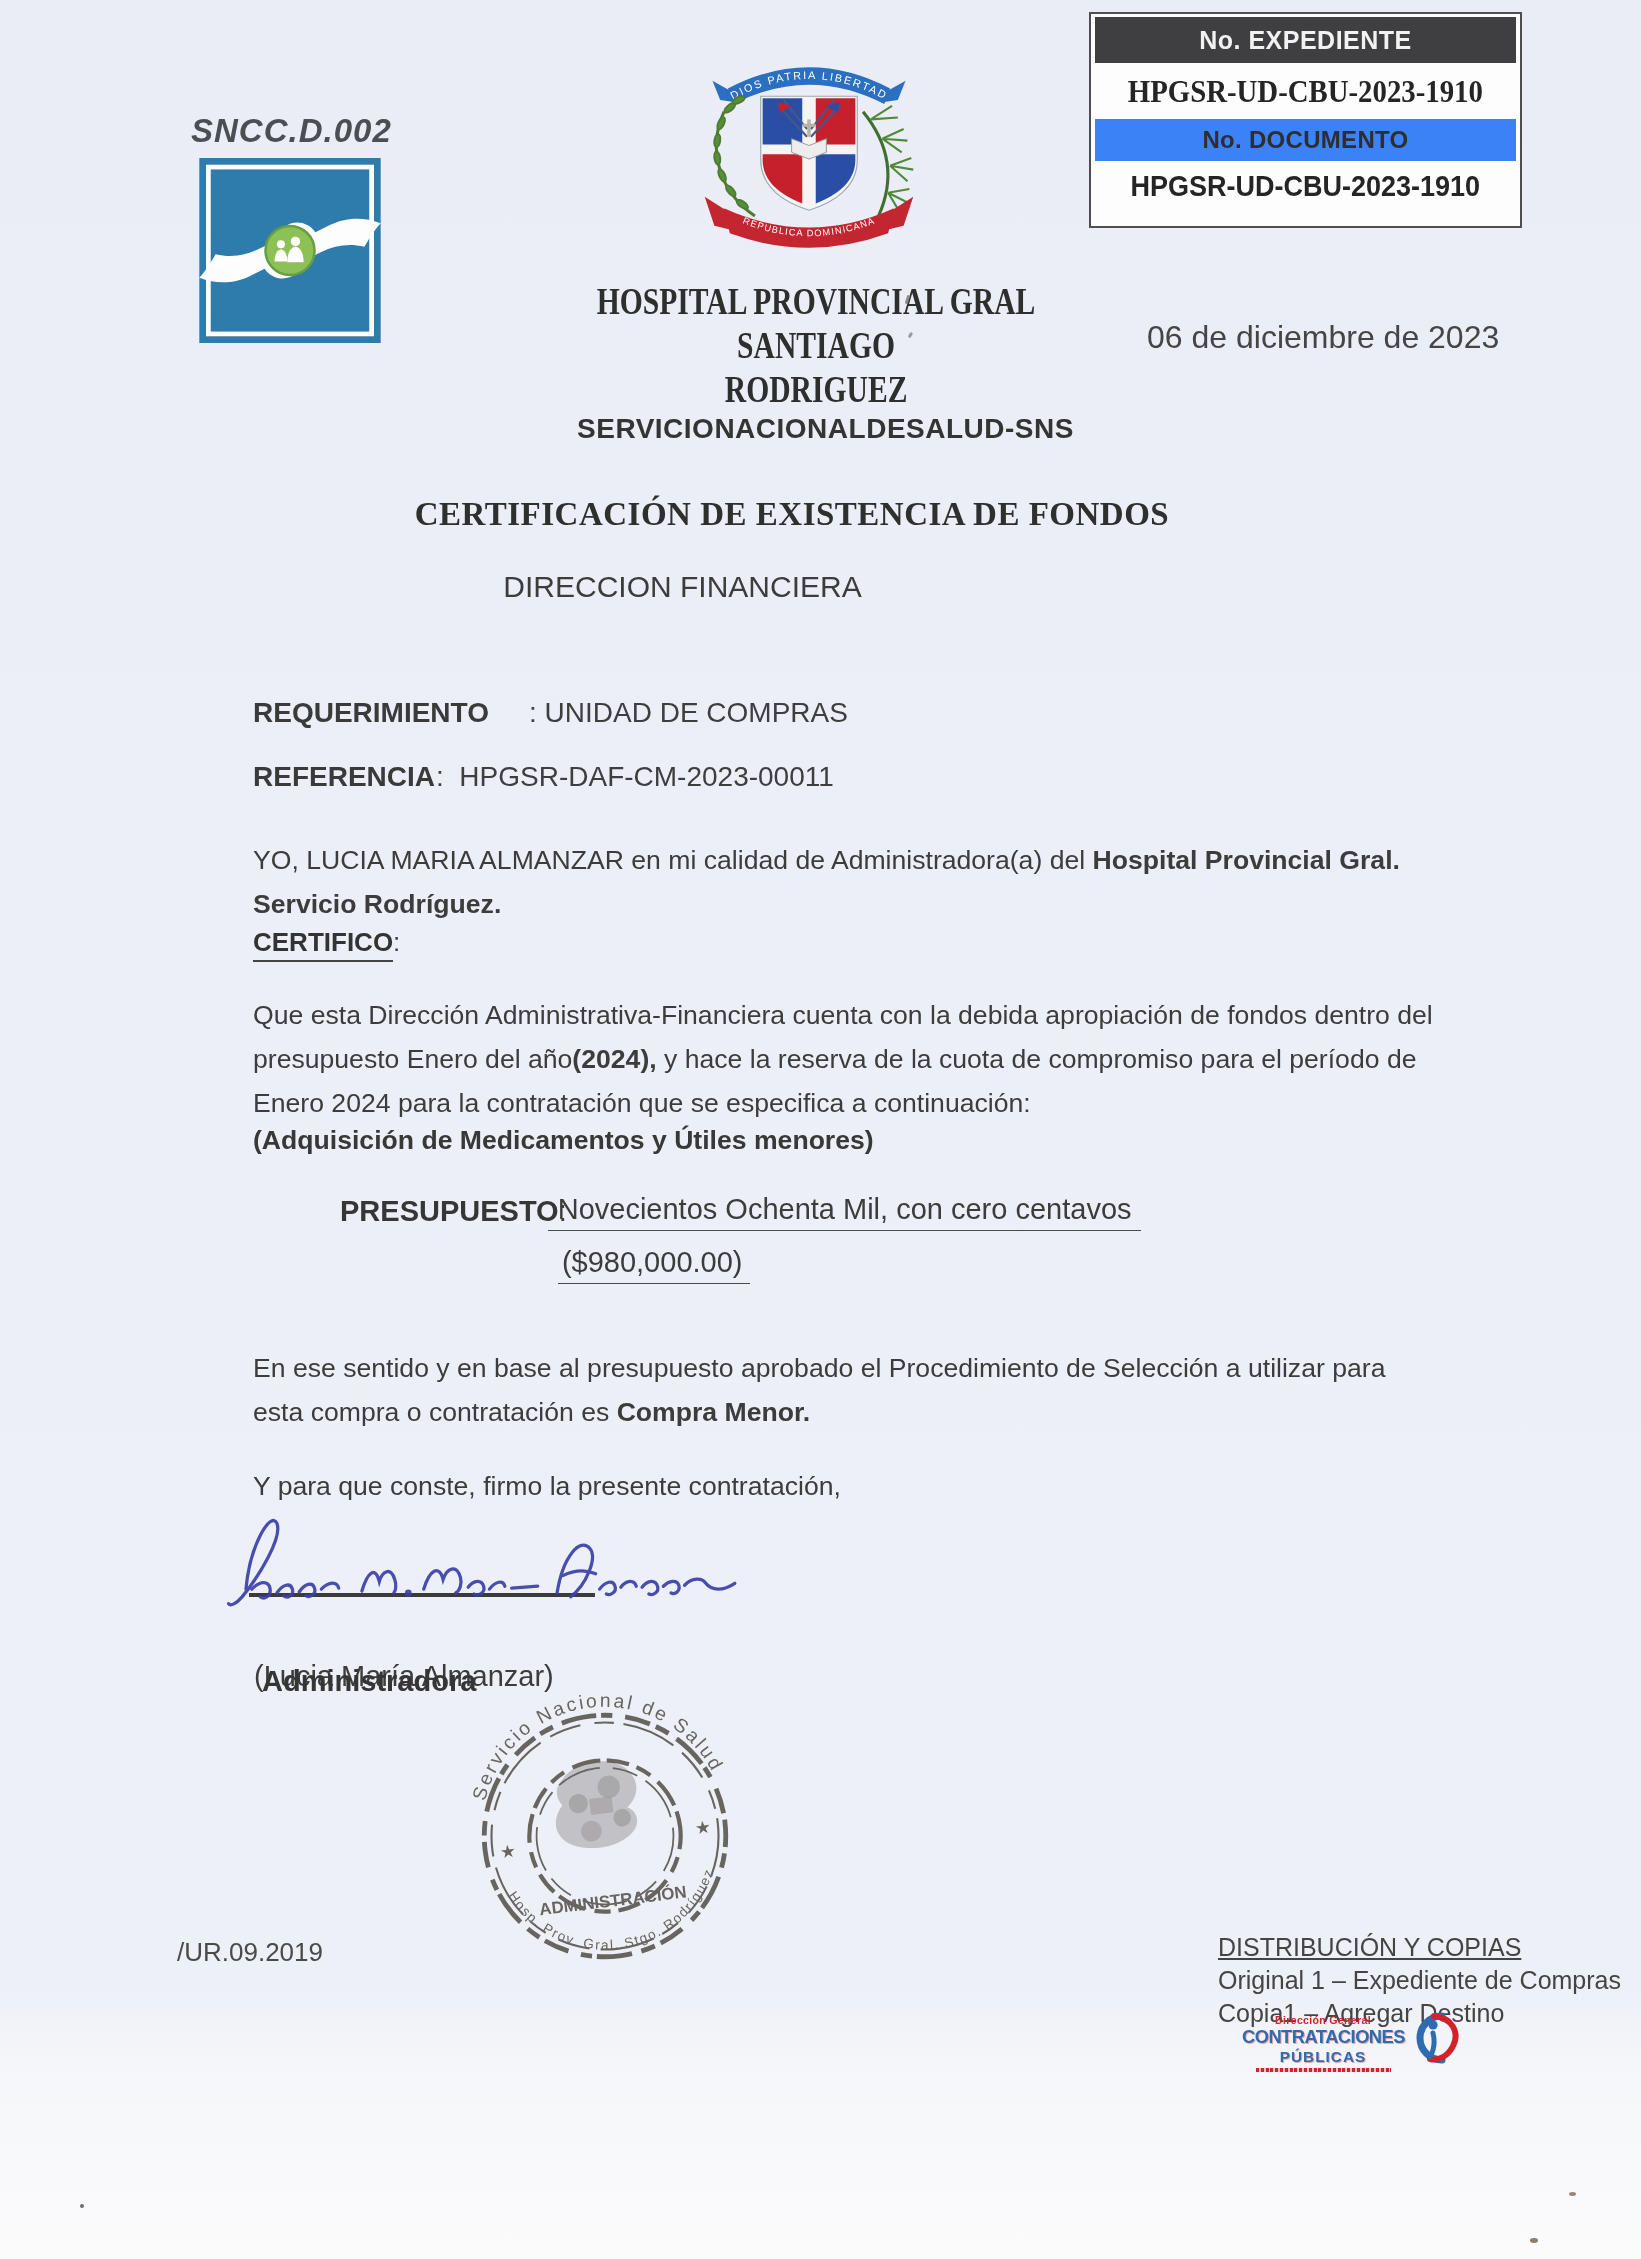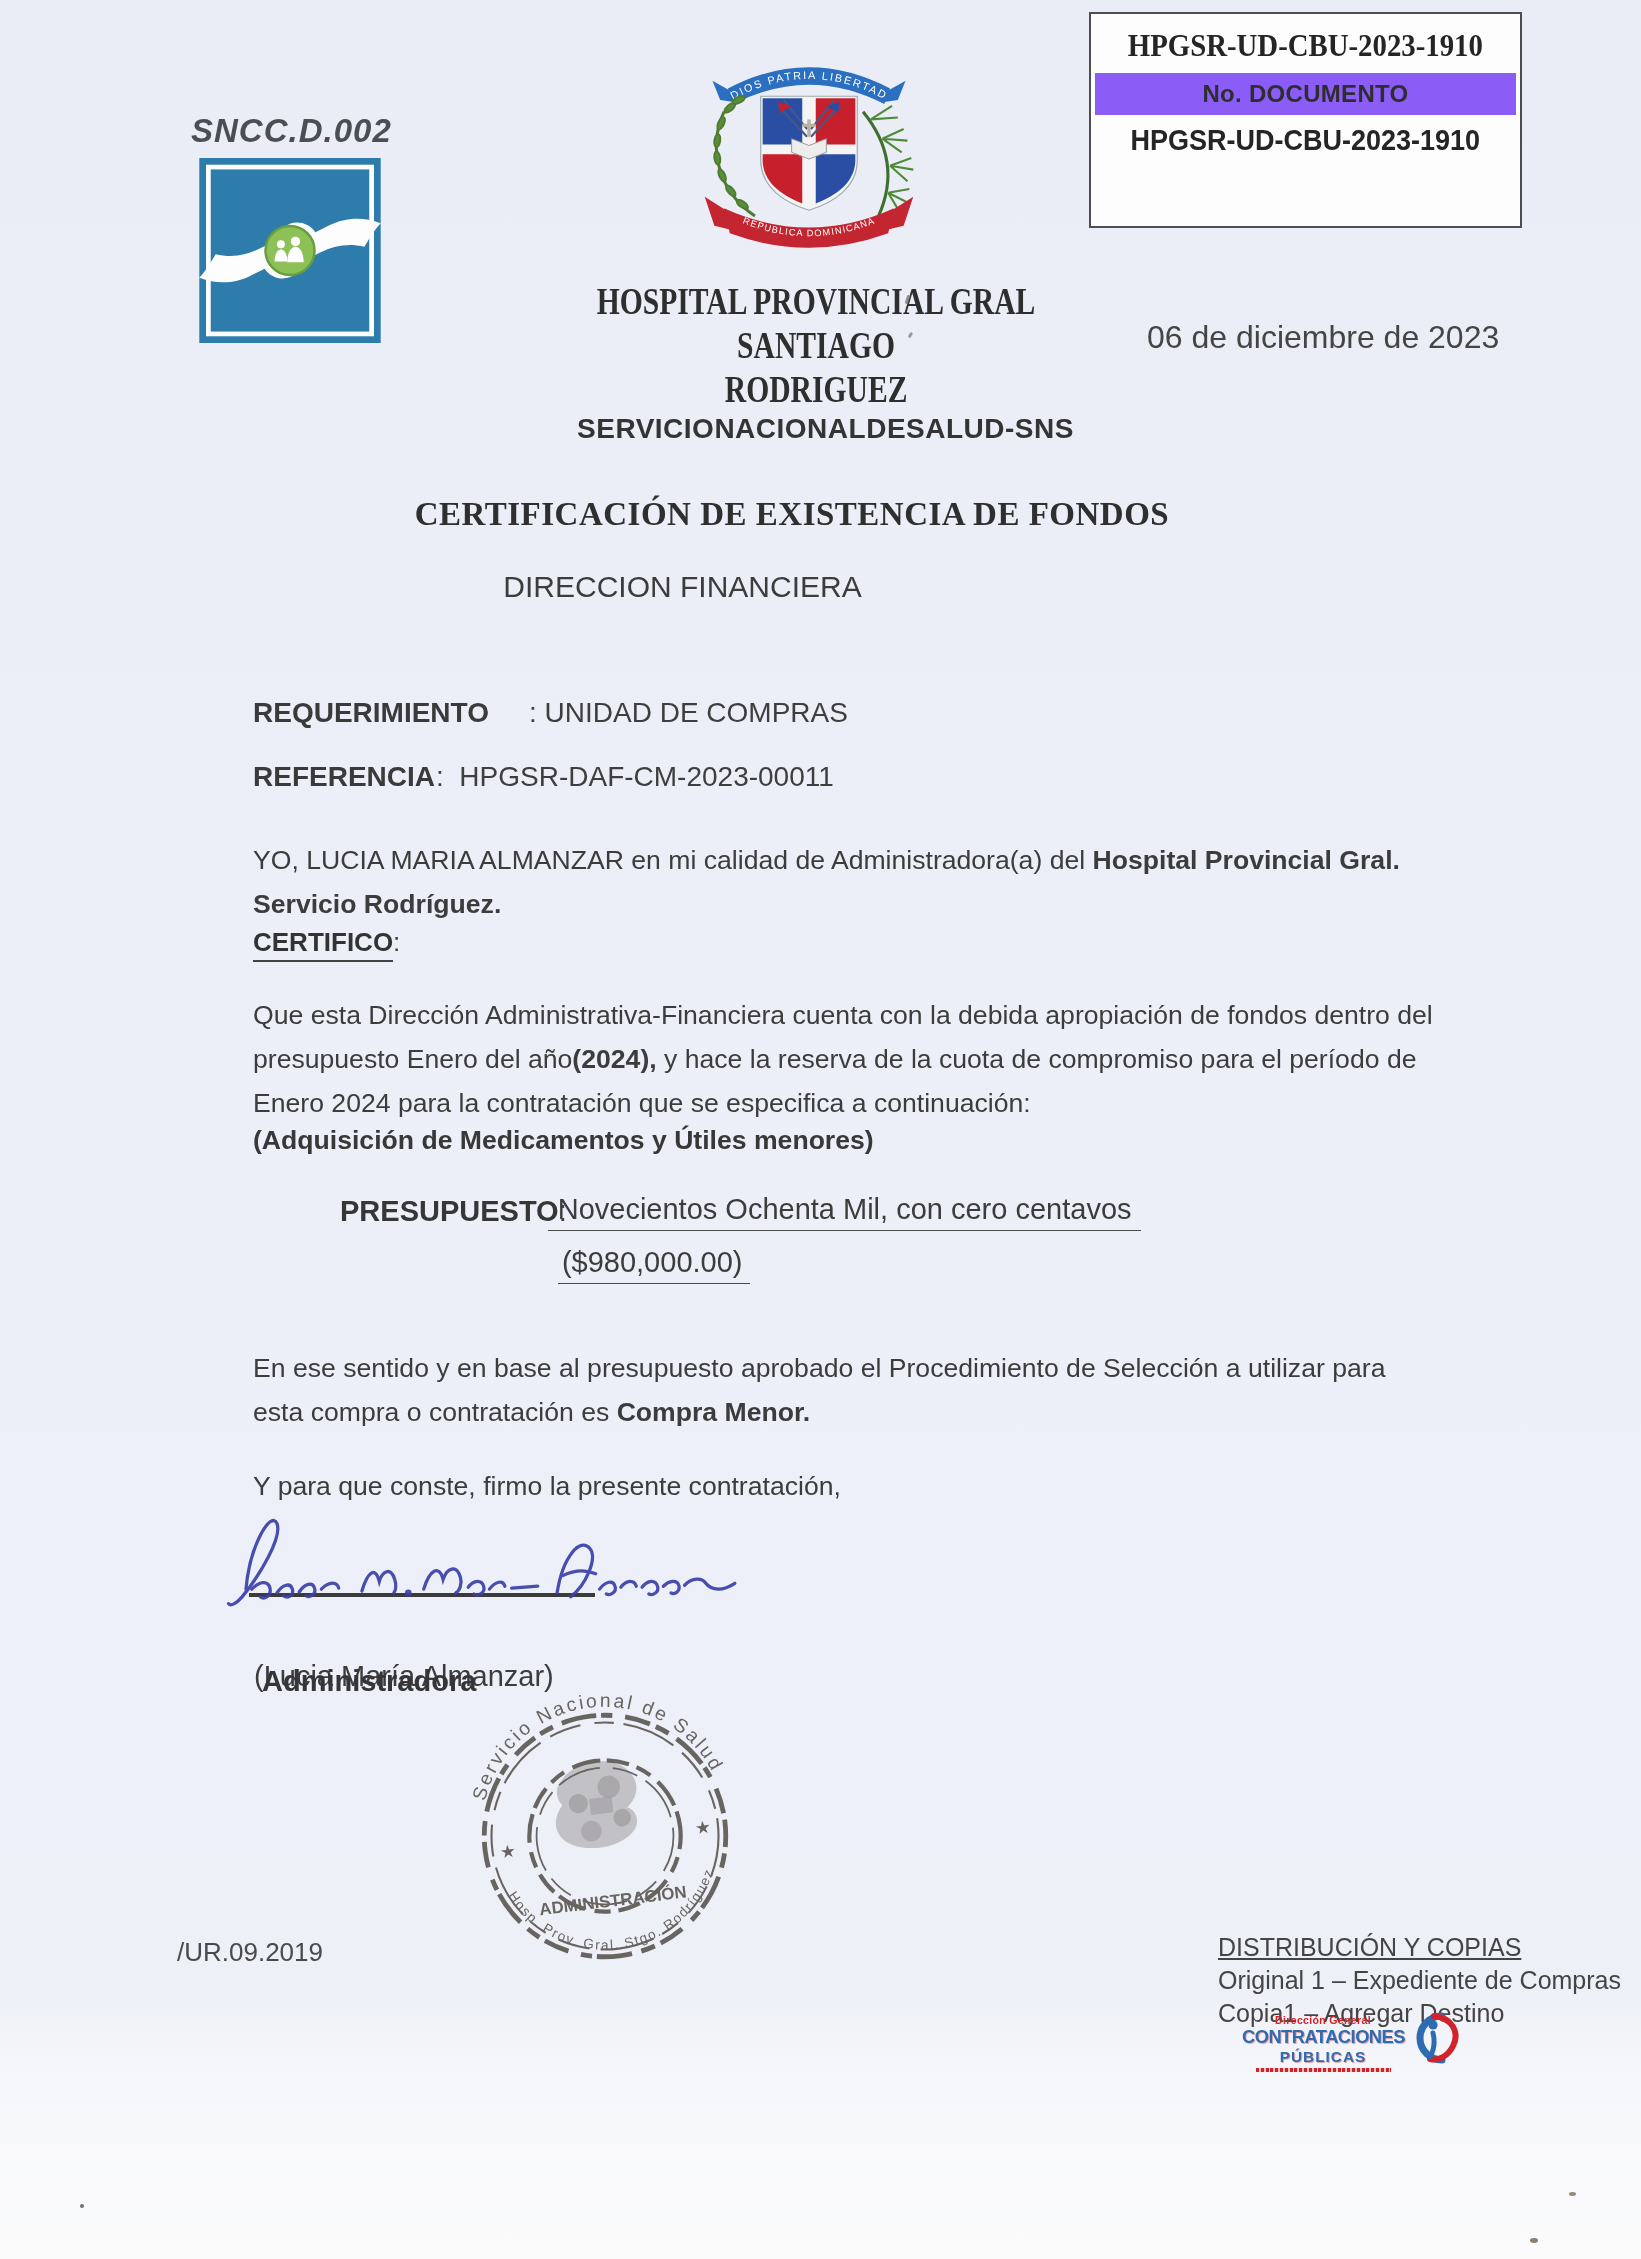--- a/index.html
+++ b/index.html
@@ -11,21 +11,21 @@
   .b{font-weight:bold;}
   .cond{display:inline-block;transform:scaleX(.8);transform-origin:center;}
   .cond9{display:inline-block;transform:scaleX(.9);transform-origin:center;}
   
   .case-box{left:1089px;top:11.6px;width:433px;height:216px;border:2.9px solid #4e4e50;
             background:#fdfdfe;box-sizing:border-box;padding:3.9px;}
   .case-dark{height:46px;background:#3f3f42;color:#f2f2f2;display:flex;align-items:center;justify-content:center;
              font-size:25px;font-weight:bold;letter-spacing:0.5px;}
   .case-val1{height:56px;display:flex;align-items:center;justify-content:center;
              font-family:"Liberation Serif",serif;font-weight:bold;font-size:32px;color:#252525;}
-  .case-gray{height:42px;background:#8b5cf6;color:#2e2e30;display:flex;align-items:center;justify-content:center;
+  .case-gray{height:42px;background:#3b82f6;color:#2e2e30;display:flex;align-items:center;justify-content:center;
              font-size:24px;font-weight:bold;letter-spacing:0.3px;}
   .case-val2{height:50px;display:flex;align-items:center;justify-content:center;
              font-weight:bold;font-size:30px;color:#252525;}
   .title{font-family:"Liberation Serif",serif;font-weight:bold;font-size:33px;color:#2f2f2f;letter-spacing:0.5px;text-align:center;}
   .body-line{font-size:26.6px;line-height:44px;white-space:nowrap;color:#3c3c3c;}
   .ul{border-bottom:2.9px solid #444;padding-bottom:2.9px;}
   .ul2{border-bottom:1.9px solid #4a4a4a;padding-bottom:1.9px;}
   .footer-small{font-size:25px;line-height:33px;color:#444;}
   .speck{position:absolute;border-radius:50%;}
 </style>
@@ -98,20 +98,21 @@
       <path d="M14,86 Q58,106 102,86 L99,99 Q58,114 17,99 Z" fill="#c32531"></path>
       <path d="M15,87 L4,80 L9,95 L17,97 Z" fill="#c32531"></path>
       <path d="M101,87 L112,80 L107,95 L99,97 Z" fill="#c32531"></path>
       <text font-family="Liberation Sans,sans-serif" font-size="4.8" fill="#ffffff" letter-spacing=".6">
         <textPath href="#countryArc" startOffset="50%" text-anchor="middle">REPUBLICA DOMINICANA</textPath>
       </text>
     </svg>
   </div>
 
   <div class="abs case-box">
+    <div class="case-dark">No. EXPEDIENTE</div>
     <div class="case-val1">
         <span class="cond9">HPGSR-UD-CBU-2023-1910</span>
       </div>
     <div class="case-gray">No. DOCUMENTO</div>
     <div class="case-val2">
         <span class="cond9">HPGSR-UD-CBU-2023-1910</span>
       </div>
   </div>
 
   <div class="abs serif b" style="left:502px;top:280px;width:628px;text-align:center;font-size:37px;color:#2e2e2e;line-height:44px;">

